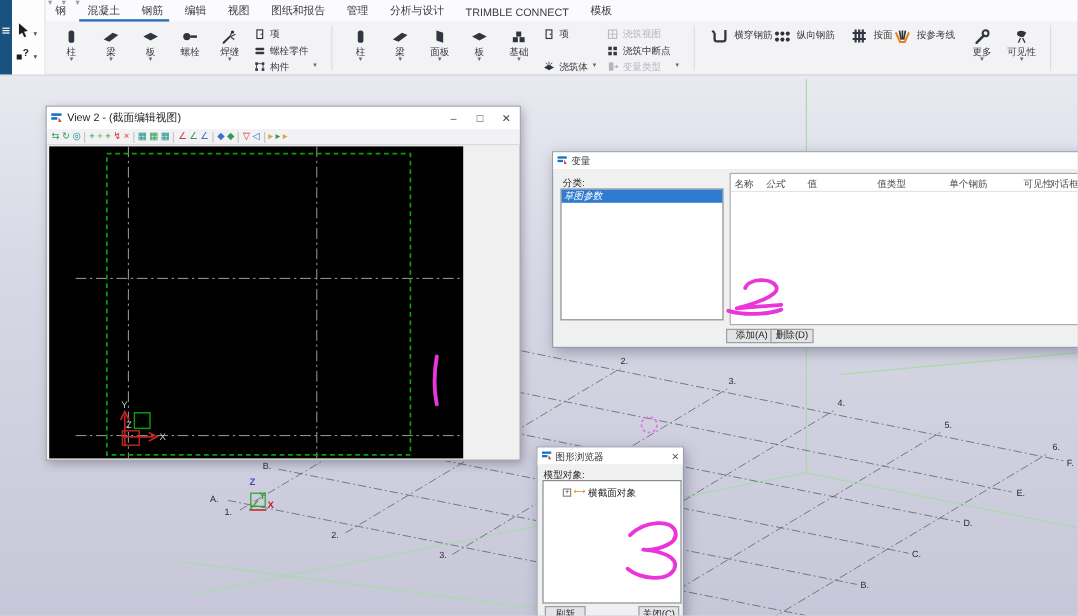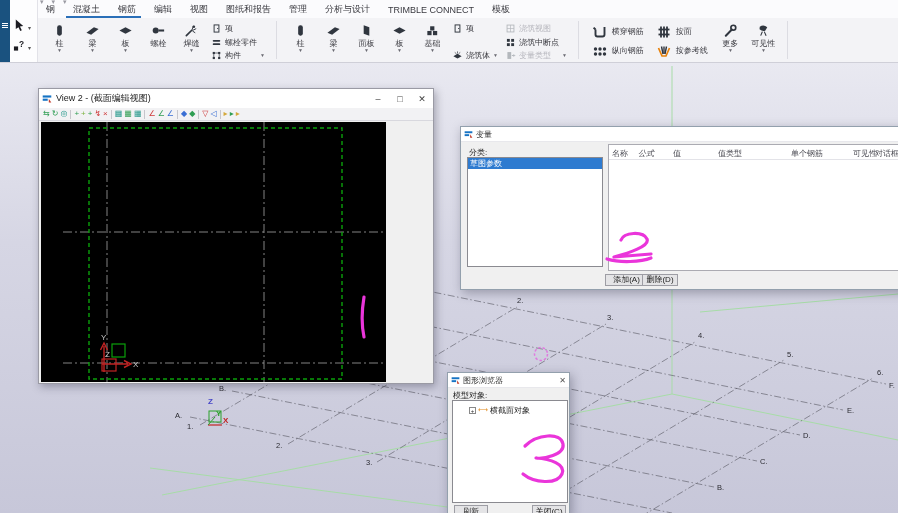--- a/index.html
+++ b/index.html
@@ -35,21 +35,21 @@
   .rbtn .ric{height:18px;display:flex;align-items:center;justify-content:center;}
   .rbtn .rlb{font-size:8px;color:#3a3a40;white-space:nowrap;line-height:9px;}
   .rbtn .caret{font-size:5px;color:#6a6a72;line-height:5px;}
   .stack{display:flex;align-items:flex-end;margin:0 3px;padding-top:2px;}
   .stack .rows{display:flex;flex-direction:column;justify-content:space-between;height:40px;}
   .srow{display:flex;align-items:center;height:13px;}
   .srow .ric{width:11px;height:11px;margin-right:3px;display:flex;align-items:center;justify-content:center;}
   .srow .rlb{font-size:8px;color:#3a3a40;white-space:nowrap;}
   .srow.dis .rlb{color:#b7b7be;}
   .stack .caret{font-size:5px;color:#6a6a72;margin:0 1px 4px 3px;}
-  .stack2{display:flex;flex-direction:column;justify-content:center;height:42px;margin:0 6px;padding-top:2px;}
+  .stack2{display:flex;flex-direction:row;justify-content:flex-end;height:42px;margin:0 6px;padding-top:2px;}
   .s2row{display:flex;align-items:center;height:19px;}
   .s2row .ric{width:17px;height:16px;margin-right:3px;display:flex;align-items:center;justify-content:center;}
   .s2row .rlb{font-size:8px;color:#3a3a40;white-space:nowrap;}
 
   
   #view2{left:38px;top:88px;width:396px;height:296px;background:#f0f0f0;
     border:1px solid #9a9aa4;box-sizing:border-box;z-index:4;box-shadow:2px 3px 8px rgba(40,40,60,.35);}
   #view2-titlebar{position:absolute;left:0;top:0;right:0;height:19px;background:#ffffff;
     display:flex;align-items:center;border-bottom:1px solid #e4e4e8;}
   #view2-title{font-size:9px;color:#222;margin-left:4px;white-space:nowrap;}
@@ -65,21 +65,21 @@
   
   .dlg{background:#f0f0f0;border:1px solid #93a0ad;box-sizing:border-box;
        box-shadow:2px 3px 10px rgba(40,40,60,.35);}
   .dlg-title{height:14px;background:#ffffff;display:flex;align-items:center;
        border-bottom:1px solid #e8e8ec;}
   .dlg-title .t{font-size:8px;color:#333;margin-left:3px;}
   #var-dialog{left:460px;top:126px;width:460px;height:164px;z-index:5;}
   #var-cat-label{left:8px;top:20px;font-size:8px;color:#222;}
   #var-listbox{left:6px;top:30px;width:134px;height:108px;background:#fff;border:1px solid #8a8a90;}
   .lb-item{height:11px;font-size:8px;line-height:11px;padding-left:2px;color:#222;}
-  .lb-item.sel{background:#2e7bd0;color:#fff;}
+  .lb-item.sel{background:#2e7bd0;color:#fff;font-style:italic;}
   #var-table{left:147px;top:17px;width:320px;height:125px;background:#fff;border:1px solid #ababb2;}
   #var-table .hdr{position:absolute;top:3px;font-size:8px;color:#4a4a52;white-space:nowrap;}
   #var-table .hline{position:absolute;left:0;right:0;top:14px;height:1px;background:#e3e3e8;}
   .btn{position:absolute;background:#e4e4e6;border:1px solid #9d9da4;font-size:8px;color:#222;
        text-align:center;box-sizing:border-box;}
   #btn-add{left:144px;top:147px;width:43px;height:12px;line-height:10px;}
   #btn-del{left:181px;top:147px;width:36px;height:12px;line-height:10px;}
 
   #browser-dialog{left:447px;top:372px;width:123px;height:145px;z-index:6;}
   #browser-close{margin-left:auto;margin-right:3px;font-size:8px;color:#555;}
@@ -558,21 +558,21 @@
   </div>
   <div id="var-cat-label" class="abs">分类:</div>
   <div id="var-listbox" class="abs">
       <div class="lb-item sel">草图参数</div>
     </div>
   <div id="var-table" class="abs">
     <div class="hline"></div>
   <div class="hdr" style="left: 3px;">名称</div>
       <div class="hdr" style="left: 29px; font-style: italic;">公式</div>
       <div class="hdr" style="left: 64px;">值</div>
-      <div class="hdr" style="left: 109px;">值类型</div>
+      <div class="hdr" style="left: 122px;">值类型</div>
       <div class="hdr" style="left: 182px;">单个钢筋</div>
       <div class="hdr" style="left: 244px;">可见性</div>
       <div class="hdr" style="left: 266px;">对话框中的提示</div>
     </div>
   <div id="btn-add" class="btn">添加(A)</div>
   <div id="btn-del" class="btn">删除(D)</div>
 </div>
 
 <div id="browser-dialog" class="dlg abs">
   <div class="dlg-title">

